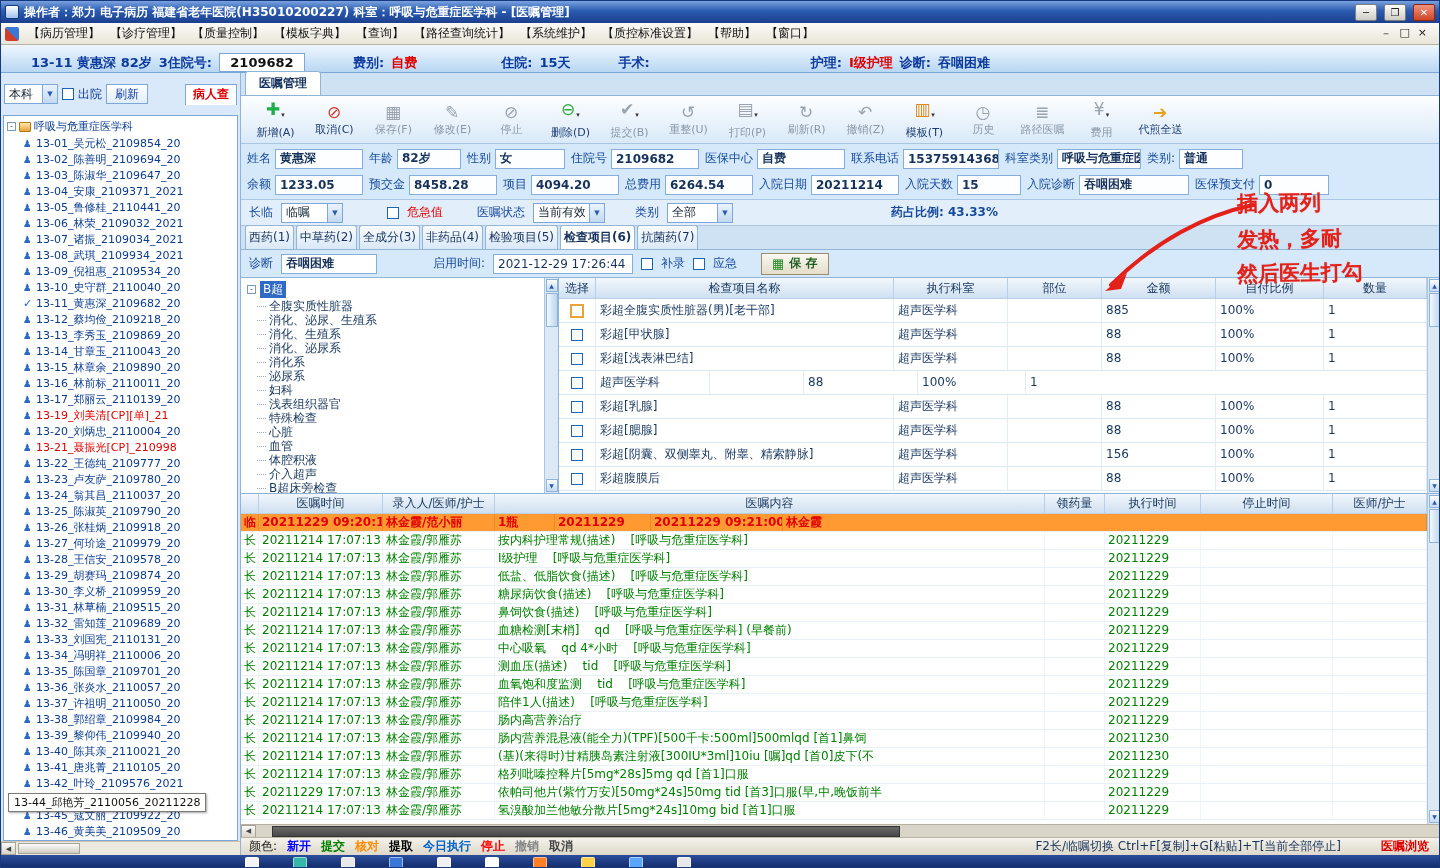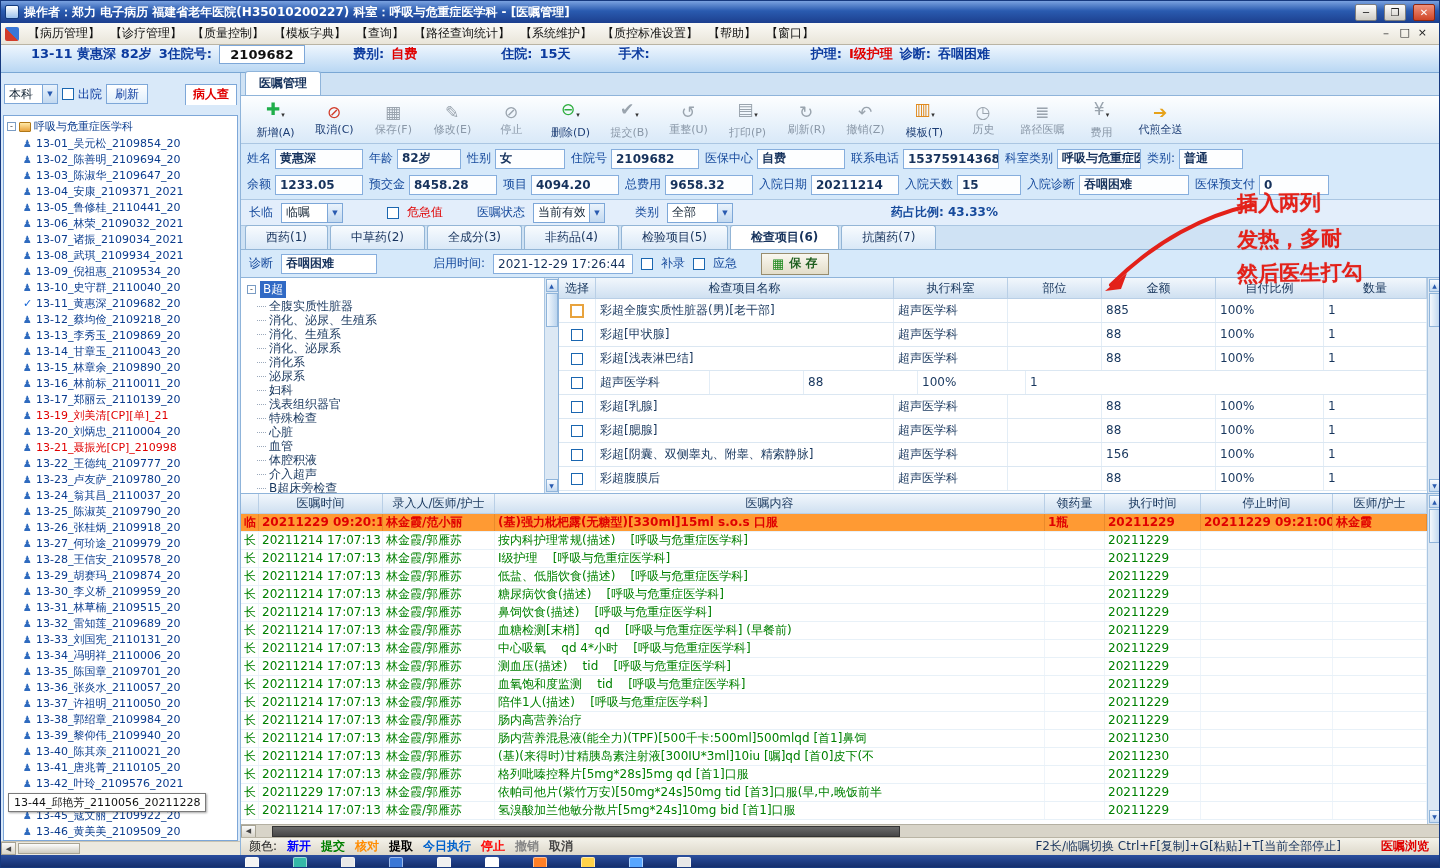--- a/index.html
+++ b/index.html
@@ -14,21 +14,21 @@
   .tb-btn{width:22px;height:17px;display:inline-flex;align-items:center;justify-content:center;background:linear-gradient(#fdfdfd,#cfccc4);border:1px solid #7d7d7d;border-radius:2px;color:#222;font-size:10px;margin-left:2px;cursor:default}
   .tb-btn.close{background:linear-gradient(#f0937d,#cf4526);color:#fff;border-color:#8d2610;font-weight:bold}
 
   
   .menubar{position:absolute;left:0;top:22px;width:100%;height:22px;background:linear-gradient(#fbfaf6,#e9e5d9);display:flex;align-items:center;padding:0 4px;border-bottom:1px solid #b9b4a4;color:#111}
   .mb-logo{width:14px;height:14px;margin-right:4px;background:linear-gradient(45deg,#d23c2a 50%,#3a77d6 50%);border-radius:2px}
   .mb-item{padding:2px 5px;white-space:nowrap}
   .mb-winbtns{margin-left:auto;display:flex;gap:8px;padding-right:8px;font-size:11px;color:#222}
 
   
-  .patientbar{position:absolute;left:0;top:44px;width:100%;height:28px;background:linear-gradient(#eef6fe,#b9d7f3);border-bottom:1px solid #7aa7d4;display:flex;align-items:flex-start;gap:7px;padding:0 10px 0 30px;color:#0b3a9e;font-weight:bold;font-size:13px;white-space:nowrap}
+  .patientbar{position:absolute;left:0;top:44px;width:100%;height:28px;background:linear-gradient(#eef6fe,#b9d7f3);border-bottom:1px solid #7aa7d4;display:flex;align-items:flex-end;gap:7px;padding:0 10px 0 30px;color:#0b3a9e;font-weight:bold;font-size:13px;white-space:nowrap}
   .pb-box{background:#fff;border:1px solid #7da7d8;color:#111;padding:1px 8px;min-width:86px;text-align:center;font-size:13px}
   .pb-red{color:#e00000}
   .pb-gap{width:34px}.pb-gap2{width:70px}
 
   
   .sidebar{position:absolute;left:0;top:72px;width:240px;height:782px;background:#d9e9f9;border-right:1px solid #8fb4da;display:flex;flex-direction:column}
   .side-controls{height:42px;display:flex;align-items:center;gap:4px;padding:2px 3px;color:#0b3a9e}
   .combo{background:#fff;border:1px solid #7da7d8;height:20px;display:inline-flex;align-items:center;padding-left:4px;color:#123;white-space:nowrap}
   .combo .cval{flex:1;overflow:hidden}
   .combo .arrow{width:15px;height:100%;margin-left:4px;background:linear-gradient(#eaf3fc,#c3d9f0);border-left:1px solid #7da7d8;display:flex;align-items:center;justify-content:center;font-size:7px;color:#2a5bb0}
@@ -74,21 +74,21 @@
   .r2 .field:nth-of-type(1) .fbox{width:88px}.r2 .field:nth-of-type(2) .fbox{width:88px}
   .r2 .field:nth-of-type(3) .fbox{width:88px}.r2 .field:nth-of-type(4) .fbox{width:88px}
   .r2 .field:nth-of-type(5) .fbox{width:88px}.r2 .field:nth-of-type(6) .fbox{width:64px}
   .r2 .field:nth-of-type(7) .fbox{width:110px}.r2 .field:nth-of-type(8) .fbox{width:70px}
 
   .filterrow{height:26px;background:#e3eefb;border-bottom:1px solid #aac6e2;display:flex;align-items:center;gap:8px;padding:0 8px;color:#164a9c;white-space:nowrap}
   .red-label{color:#e00000}
   .ratio{margin-left:150px;font-weight:bold}
 
   .ordertabs{height:24px;display:flex;align-items:flex-end;gap:2px;padding-left:4px;background:#cfe2f4;border-bottom:1px solid #93b5d6}
-  .otab{padding:3px 20px;background:linear-gradient(#f8fbfe,#d9e8f7);border:1px solid #93b5d6;border-bottom:none;color:#16325c;border-radius:3px 3px 0 0}
+  .otab{padding:3px 3px;background:linear-gradient(#f8fbfe,#d9e8f7);border:1px solid #93b5d6;border-bottom:none;color:#16325c;border-radius:3px 3px 0 0}
   .otab.active{background:#fff;font-weight:bold}
 
   .diagrow{height:28px;background:#d6e9fa;border-bottom:1px solid #8fb4da;display:flex;align-items:center;gap:8px;padding:0 8px;color:#164a9c;white-space:nowrap}
   .savebtn{display:inline-flex;align-items:center;gap:5px;background:linear-gradient(#faf8f0,#e3ddc9);border:1px solid #988d6e;height:22px;padding:0 10px;color:#1f5f1f;font-weight:bold}
   .savebtn .ic{color:#1f8a1f;font-size:13px}
 
   .mid{display:flex;height:215px;background:#fff}
   .exam-tree{width:318px;border-right:1px solid #8fb4da;position:relative;padding:3px 16px 2px 6px;color:#17365d;overflow:hidden}
   .et-root{display:inline-flex;align-items:center;gap:4px;margin-bottom:1px}
   .et-root .rootlbl{background:#316ac5;color:#fff;padding:0 3px}
@@ -640,21 +640,21 @@
             <span class="fbox">8458.28</span>
           </div>
 
           <div class="field">
             <span class="flabel">项目</span>
             <span class="fbox">4094.20</span>
           </div>
 
           <div class="field">
             <span class="flabel">总费用</span>
-            <span class="fbox">9658.32</span>
+            <span class="fbox">6264.54</span>
           </div>
 
           <div class="field">
             <span class="flabel">入院日期</span>
             <span class="fbox">20211214</span>
           </div>
 
           <div class="field">
             <span class="flabel">入院天数</span>
             <span class="fbox">15</span>
@@ -899,21 +899,20 @@
           <span class="oc4">领药量</span>
           <span class="oc5">执行时间</span>
           <span class="oc6">停止时间</span>
           <span class="oc7">医师/护士</span>
         </div>
 
           <div class="orow hl">
             <span class="oc0">临</span>
             <span class="oc1">20211229 09:20:13</span>
             <span class="oc2">林金霞/范小丽</span>
-            <span class="oc3">(基)强力枇杷露(无糖型)[330ml]15ml s.o.s 口服</span>
             <span class="oc4">1瓶</span>
             <span class="oc5">20211229</span>
             <span class="oc6">20211229 09:21:00</span>
             <span class="oc7">林金霞</span>
           </div>
 
           <div class="orow">
             <span class="oc0">长</span>
             <span class="oc1">20211214 17:07:13</span>
             <span class="oc2">林金霞/郭雁苏</span>

